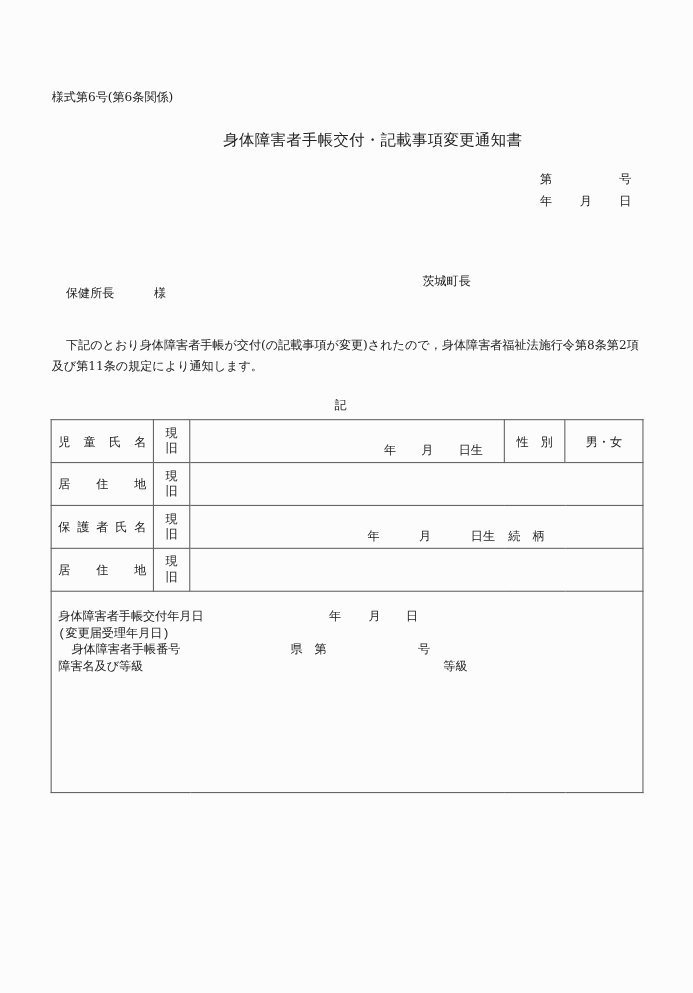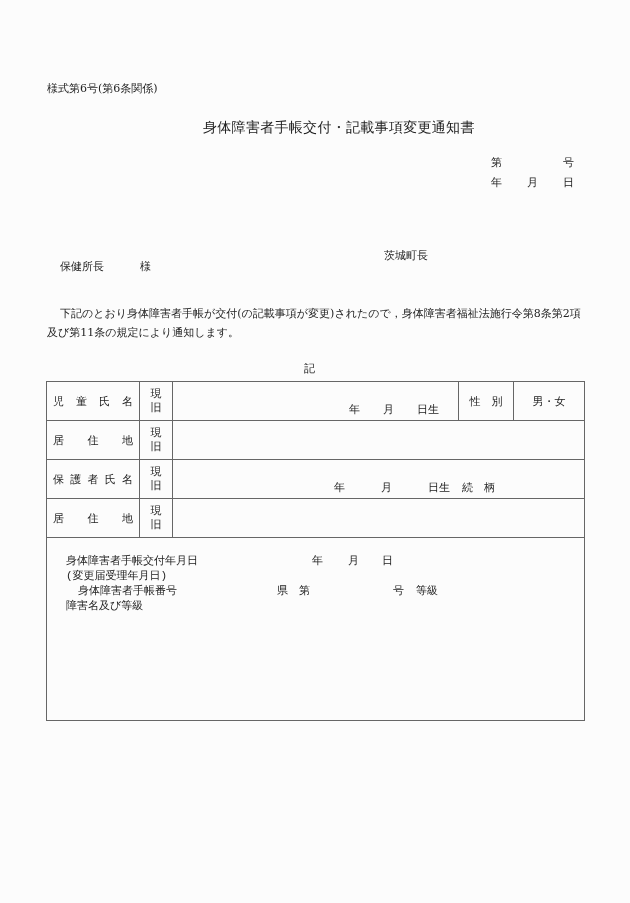--- a/index.html
+++ b/index.html
@@ -25,21 +25,21 @@
   table.form td { border:1px solid #666; padding:0; vertical-align:middle; height:38px; }
   .lbl { width:92px; padding-left:6px !important; font-size:11px; }
   .lbl-spread { display:flex; justify-content:space-between; padding-right:6px; }
   .gk { width:32px; text-align:center; font-size:11px; line-height:14px; }
   .gk span { display:block; }
   .cell-rel { position:relative; }
   .cell-rel .in { position:absolute; white-space:nowrap; }
   .seibetsu { width:54px; text-align:center; }
   .danjo { width:69px; text-align:center; }
   td.bottom { height:182px !important; vertical-align:top !important; position:relative; }
-  .bline { position:absolute; white-space:nowrap;margin-left:13px; }
+  .bline { position:absolute; white-space:nowrap; }
 </style>
 </head>
 <body>
 
 <div class="abs form-id">様式第6号(第6条関係)</div>
 <div class="abs doc-title">身体障害者手帳交付・記載事項変更通知書</div>
 
 <div class="abs num-line" style="left:491px;">第</div>
 <div class="abs num-line" style="left:563px;">号</div>
 <div class="abs date-line" style="left:491px;">年</div>
@@ -140,17 +140,17 @@
       <span class="bline" style="left:6px;top:15px;">身体障害者手帳交付年月日</span>
       <span class="bline" style="left:252px;top:15px;">年</span>
       <span class="bline" style="left:288px;top:15px;">月</span>
       <span class="bline" style="left:322px;top:15px;">日</span>
       <span class="bline" style="left:6px;top:30px;font-family:Liberation Mono, monospace;">(変更届受理年月日)</span>
       <span class="bline" style="left:18px;top:45px;">身体障害者手帳番号</span>
       <span class="bline" style="left:217px;top:45px;">県</span>
       <span class="bline" style="left:239px;top:45px;">第</span>
       <span class="bline" style="left:333px;top:45px;">号</span>
       <span class="bline" style="left:6px;top:60px;">障害名及び等級</span>
-      <span class="bline" style="left:356px;top:45px;">等級</span>
+      <span class="bline" style="left:356px;top:60px;">等級</span>
     </td>
   </tr>
 </tbody>
   </table>
 
 </body></html>

